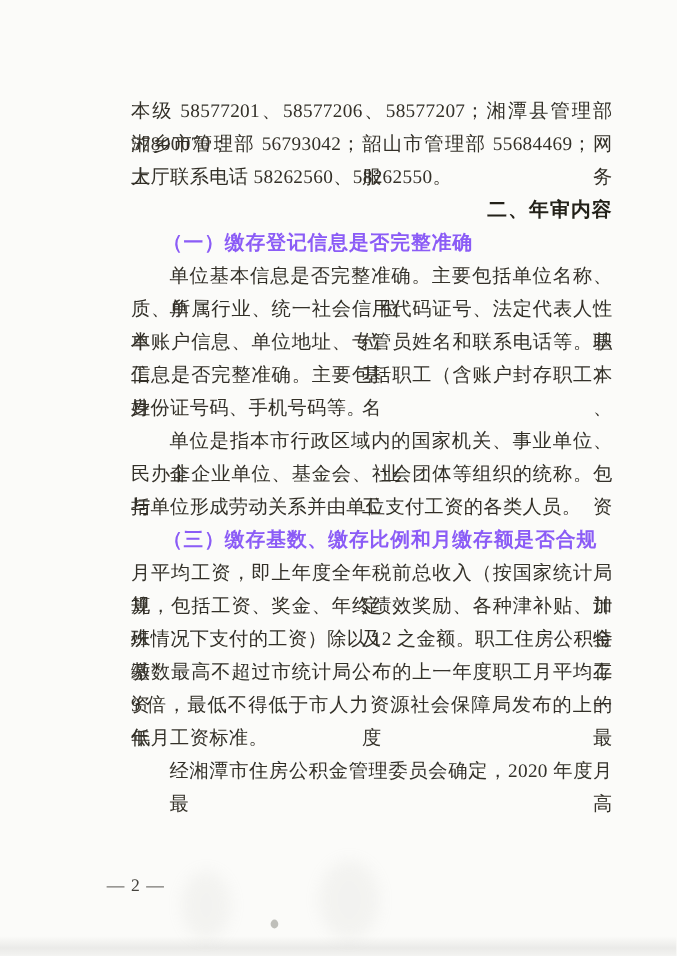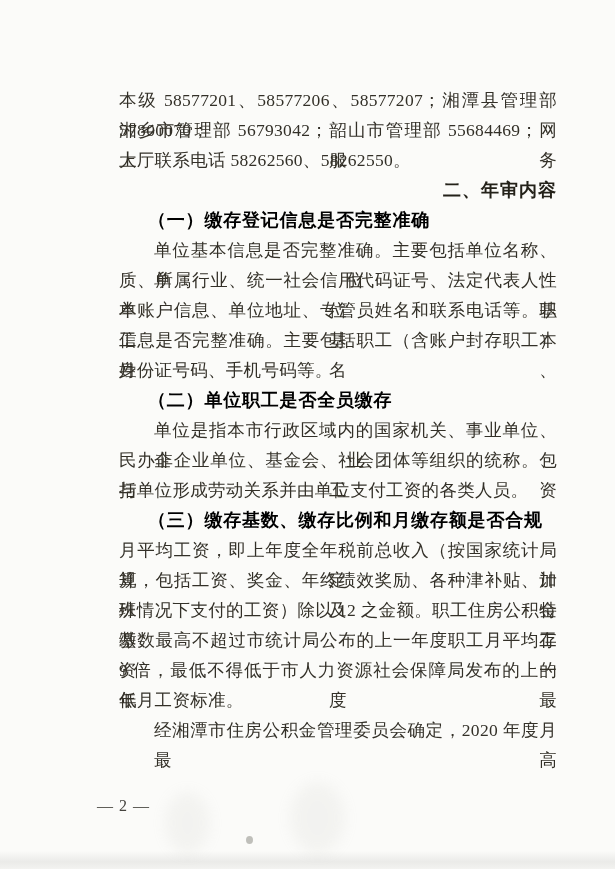--- a/index.html
+++ b/index.html
@@ -43,21 +43,21 @@
     font-family: "Liberation Sans", "DejaVu Sans", sans-serif;
     font-weight: 700;
     font-size: 18px;
     color: #232119;
     letter-spacing: 1px;
     text-align: right;
   }
   .h2 {
     font-weight: 700;
     font-size: 18px;
-    color: #000000;
+    color: #8b5cf6;
     letter-spacing: 0.8px;
   }
   .b { font-weight: 700; color: #232119; }
   .footer {
     position: absolute;
     left: 97px;
     top: 797px;
     font-size: 16px;
     letter-spacing: 1px;
     color: #45433e;
@@ -118,21 +118,20 @@
 
   <div class="line h1 ind">二、年审内容</div>
 
   <div class="line h2 ind-h">（一）缴存登记信息是否完整准确</div>
   <div class="line j ind">单位基本信息是否完整准确。主要包括单位名称、单位性</div>
   <div class="line j">质、所属行业、统一社会信用代码证号、法定代表人、单位基</div>
   <div class="line j">本账户信息、单位地址、专管员姓名和联系电话等。职工基本</div>
   <div class="line j">信息是否完整准确。主要包括职工（含账户封存职工）姓名、</div>
   <div class="line">身份证号码、手机号码等。</div>
 
-  <div class="line h2 ind-h">（二）单位职工是否全员缴存</div>
   <div class="line j ind">单位是指本市行政区域内的国家机关、事业单位、企业、</div>
   <div class="line j">民办非企业单位、基金会、社会团体等组织的统称。包括工资</div>
   <div class="line">与单位形成劳动关系并由单位支付工资的各类人员。</div>
 
   <div class="line h2 ind-h">（三）缴存基数、缴存比例和月缴存额是否合规</div>
   <div class="line j">月平均工资，即上年度全年税前总收入（按国家统计局规定计</div>
   <div class="line j">算，包括工资、奖金、年终绩效奖励、各种津补贴、加班及特</div>
   <div class="line j">殊情况下支付的工资）除以 12 之金额。职工住房公积金缴存</div>
   <div class="line j">基数最高不超过市统计局公布的上一年度职工月平均工资的</div>
   <div class="line j">9 倍，最低不得低于市人力资源社会保障局发布的上一年度最</div>

